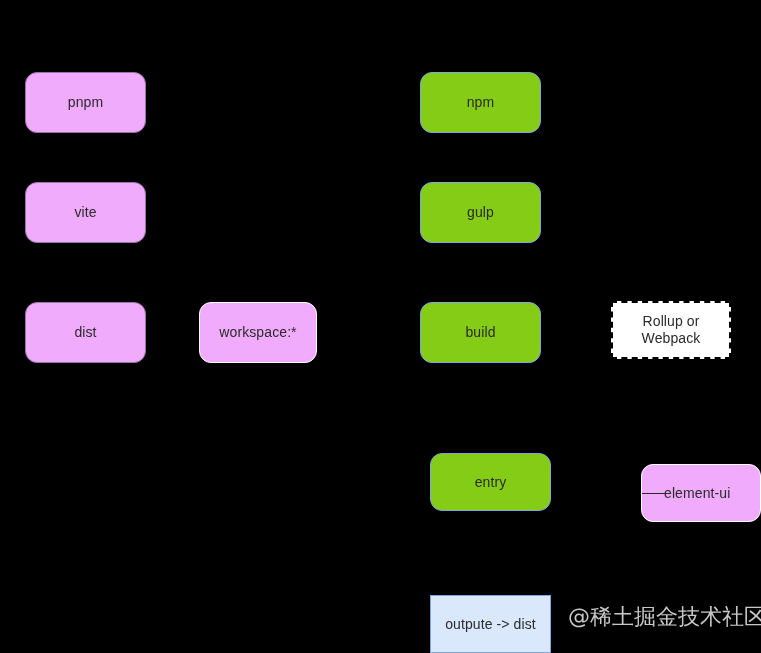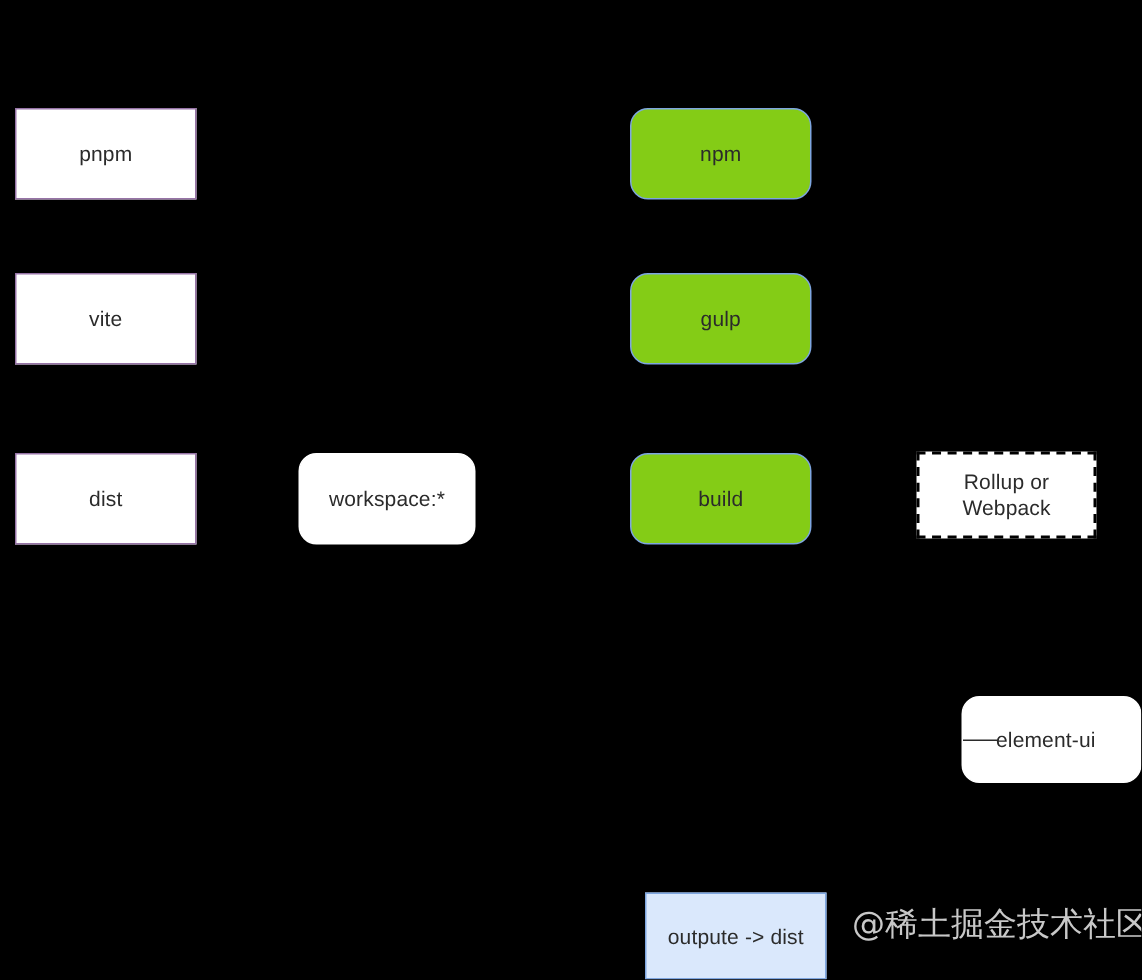--- a/index.html
+++ b/index.html
@@ -22,39 +22,40 @@
     align-items: center;
     justify-content: center;
     text-align: center;
     font-size: 14px;
     line-height: 17px;
     color: #2b2b2b;
     letter-spacing: 0.1px;
   }
   
   .node--purple {
-    background: #ffffff;
+    background: #f0abfc;
     border: 1px solid #9673a6;
-    border-radius: 0;
+    border-radius: 12px;
+    margin-left: 15px;
   }
   
   .node--blue {
     background: #84cc16;
     border: 1px solid #7ea6e0;
     border-radius: 12px;
   }
   
   .node--blue-sharp {
     background: #dae8fc;
     border: 1px solid #7ea6e0;
     border-radius: 0;
   }
   
   .node--white {
-    background: #ffffff;
+    background: #f0abfc;
     border: 1px solid #ffffff;
     border-radius: 12px;
   }
   
   .node--dashed {
     background: #ffffff;
     border: 2px dashed #000000;
     border-radius: 0;
     padding: 0 6px;
   }
@@ -116,20 +117,23 @@
 
   <div class="node node--blue" style="left:420px; top:302px; width:121px; height:61px;">
     <span class="node-label">build</span>
   </div>
 
   <div class="node node--dashed" style="left:611px; top:301px; width:120px; height:58px;">
     <span class="node-label">Rollup or
 Webpack</span>
   </div>
 
+  <div class="node node--blue" style="left:430px; top:453px; width:121px; height:58px;">
+    <span class="node-label">entry</span>
+  </div>
 
   <div class="node node--white node--white-left" style="left:641px; top:453px; width:120px; height:58px;">
     <span class="leader-line"></span>
     <span class="node-label">element-ui</span>
   </div>
 
   <div class="node node--blue-sharp" style="left:430px; top:595px; width:121px; height:58px;">
     <span class="node-label">outpute -&gt; dist</span>
   </div>
 

